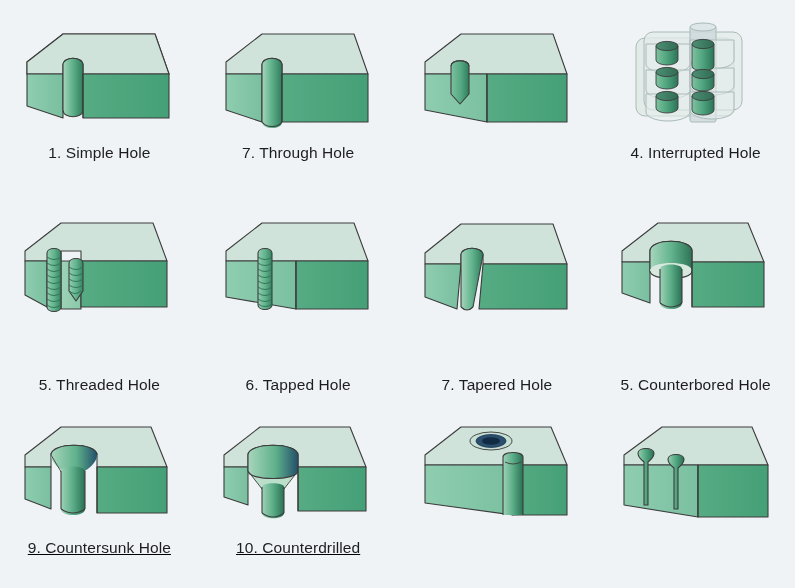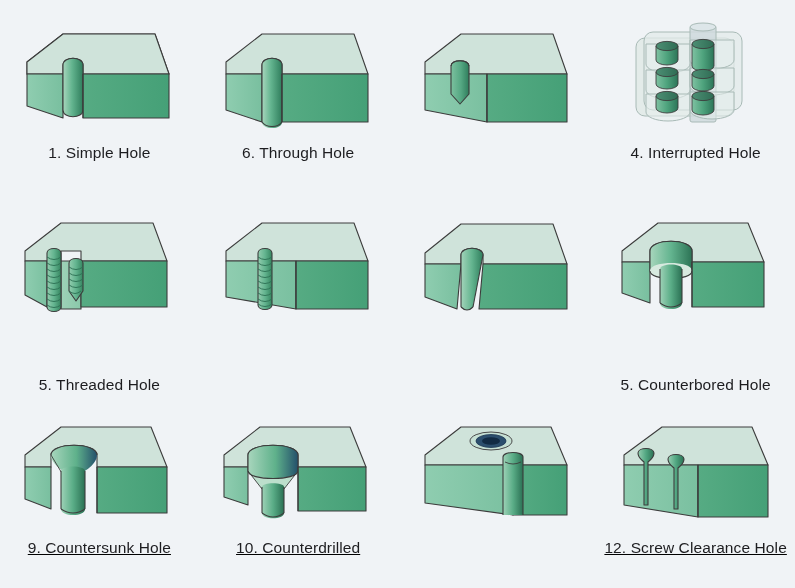--- a/index.html
+++ b/index.html
@@ -113,21 +113,21 @@
         <path d="M8 56 L44 56 L44 104 L8 92 Z" fill="url(#g-left-2)"></path>
         <path d="M44 47 C44 38 64 38 64 47 L64 104 C64 112 44 112 44 104 Z" fill="url(#g-bore-2)" stroke="none"></path>
         <path d="M44 47 C44 38 64 38 64 47" fill="none"></path>
         <path d="M44 47 L44 104" fill="none"></path>
         <path d="M64 47 L64 104" fill="none"></path>
         <path d="M44 104 C48 110 60 110 64 104" fill="none"></path>
         <path d="M64 56 L150 56 L150 104 L64 104 Z" fill="url(#g-right-2)"></path>
         <path d="M64 56 L64 104" fill="none"></path>
       </g>
     </svg>
-    <div class="caption">6. Through Hole</div>
+    <div class="caption">7. Through Hole</div>
   </div>
 
   <div class="cell">
     <svg class="figure" viewBox="0 0 160 118">
       <defs>
         <linearGradient id="g-left-3" x1="0" y1="0" x2="1" y2="0">
           <stop offset="0" stop-color="#8fcdb0"></stop>
             <stop offset="1" stop-color="#7ac0a0"></stop>
         </linearGradient>
         <linearGradient id="g-right-3" x1="0" y1="0" x2="1" y2="0">
@@ -287,20 +287,21 @@
           <path d="M40 56 q7 5 14 0"></path>
           <path d="M40 62 q7 5 14 0"></path>
         <path d="M40 68 q7 5 14 0"></path>
           <path d="M40 74 q7 5 14 0"></path>
           <path d="M40 80 q7 5 14 0"></path>
         <path d="M40 86 q7 5 14 0"></path>
           <path d="M40 92 q7 5 14 0"></path>
           <path d="M40 97 q7 5 14 0"></path>
       </g>
     </svg>
+    <div class="caption">6. Tapped Hole</div>
   </div>
 
   <div class="cell row2">
     <svg class="figure" viewBox="0 0 160 118">
       <defs>
         <linearGradient id="g-left-7" x1="0" y1="0" x2="1" y2="0">
           <stop offset="0" stop-color="#8fcdb0"></stop>
             <stop offset="1" stop-color="#79bf9f"></stop>
         </linearGradient>
         <linearGradient id="g-right-7" x1="0" y1="0" x2="1" y2="0">
@@ -318,20 +319,21 @@
         <path d="M8 57 L44 57 L40 102 L8 90 Z" fill="url(#g-left-7)"></path>
 
         <path d="M44 48 C44 39 66 39 66 48 L56 100 C54 104 46 104 44 100 Z" fill="url(#g-bore-7)" stroke="none"></path>
         <path d="M44 48 C44 39 66 39 66 48" fill="none"></path>
         <path d="M44 48 L44 100" fill="none"></path>
         <path d="M66 48 L56 100" fill="none"></path>
         <path d="M44 100 q6 6 12 0" fill="none"></path>
         <path d="M66 57 L150 57 L150 102 L62 102 Z" fill="url(#g-right-7)"></path>
       </g>
     </svg>
+    <div class="caption">7. Tapered Hole</div>
   </div>
 
   <div class="cell row2">
     <svg class="figure" viewBox="0 0 160 118">
       <defs>
         <linearGradient id="g-left-8" x1="0" y1="0" x2="1" y2="0">
           <stop offset="0" stop-color="#8fcdb0"></stop>
             <stop offset="1" stop-color="#79bf9f"></stop>
         </linearGradient>
         <linearGradient id="g-right-8" x1="0" y1="0" x2="1" y2="0">
@@ -517,16 +519,15 @@
         <path d="M8 42 L46 14 L136 14 L152 52 L8 52 Z" fill="#cfe3da"></path>
         <path d="M8 52 L82 52 L82 104 L8 92 Z" fill="url(#g-left-12)"></path>
         <path d="M82 52 L152 52 L152 104 L82 104 Z" fill="url(#g-right-12)"></path>
         <path d="M82 52 L82 104" fill="none"></path>
 
         <path d="M22 40 C22 34 38 34 38 40 C38 45 34 47 32 49 L32 92 L28 92 L28 49 C26 47 22 45 22 40 Z" fill="url(#g-screw-12)"></path>
 
         <path d="M52 46 C52 40 68 40 68 46 C68 51 64 53 62 55 L62 96 L58 96 L58 55 C56 53 52 51 52 46 Z" fill="url(#g-screw-12)"></path>
       </g>
     </svg>
-    <div class="caption">12. Screw Clearance Hole</div>
   </div>
 
 </div>
 
 </body></html>

